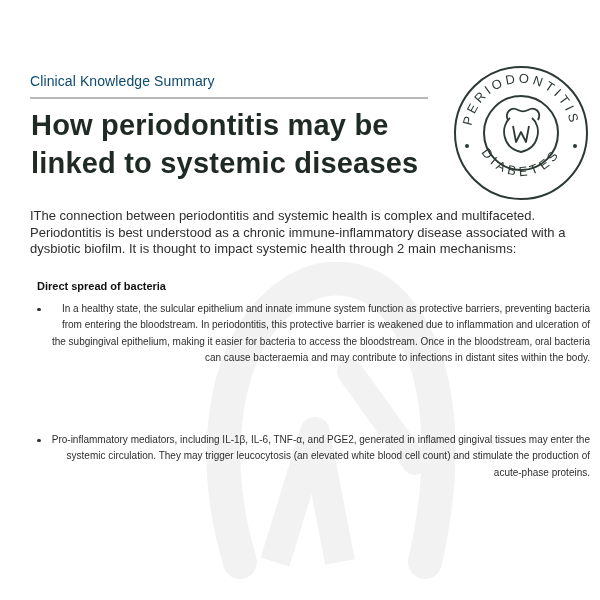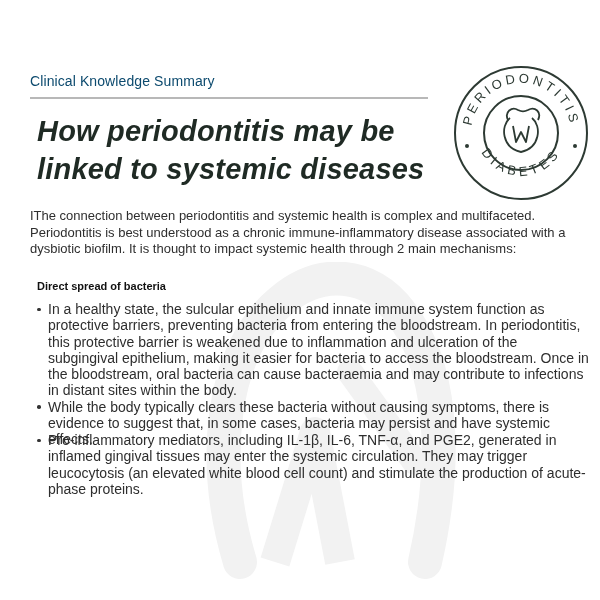--- a/index.html
+++ b/index.html
@@ -32,42 +32,42 @@
   .intro {
     position: absolute; left: 30px; top: 208px; width: 560px;
     font-size: 13px; line-height: 16.5px; color: #2e2e2e;
   }
   .section { position: absolute; left: 30px; width: 560px; }
   .section h3 {
     margin: 7px; font-size: 11px; line-height: 16px; font-weight: bold; color: #111;
   }
   .section ul { margin: 0; padding: 0 0 0 18px; list-style: none; }
   .section li {
-    position: relative; font-size: 14px; line-height: 16.3px; color: #2e2e2e;
+    position: relative; font-size: 10px; line-height: 16.3px; color: #2e2e2e; text-align: right;
   }
   .section li::before {
     content: ""; position: absolute; left: -11px; top: 6.5px;
     width: 3.5px; height: 3.5px; border-radius: 50%; background: #333;
   }
   .s1 { top: 271px; }
   .s2 { top: 432px; }
 </style>
 </head>
 <body>
 
 <svg class="watermark" viewBox="0 0 260 320">
   <path d="M40 300 C10 200 20 90 80 40 C120 5 170 10 200 50 C240 100 250 190 225 300" fill="none" stroke="#f2f2f2" stroke-width="34" stroke-linecap="round"></path>
   <path d="M75 300 L115 170 L140 300" fill="none" stroke="#f2f2f2" stroke-width="30" stroke-linejoin="round"></path>
   <path d="M150 110 L215 200" fill="none" stroke="#f2f2f2" stroke-width="26" stroke-linecap="round"></path>
 </svg>
 
 <div class="page">
   <div class="kicker">Clinical Knowledge Summary</div>
   <div class="rule"></div>
-  <h1 class="title" style="margin:8px;font-style:italic;">How periodontitis may be linked to systemic diseases</h1>
+  <h1 class="title" style="margin:2px;">How periodontitis may be linked to systemic diseases</h1>
 
   <svg class="badge" viewBox="0 0 142 142">
     <defs>
       <path id="arcTop" d="M 21 71 A 50 50 0 0 1 121 71"></path>
       <path id="arcBot" d="M 28 82 A 45 45 0 0 0 114 82"></path>
     </defs>
     <circle cx="71" cy="71" r="66" fill="none" stroke="#2d3a33" stroke-width="2"></circle>
     <circle cx="71" cy="71" r="37" fill="none" stroke="#2d3a33" stroke-width="2"></circle>
     <text font-family="Liberation Sans, sans-serif" font-size="13" letter-spacing="3.2" fill="#2d3a33">
       <textPath href="#arcTop" startOffset="50%" text-anchor="middle">PERIODONTITIS</textPath>
@@ -83,21 +83,20 @@
       <path d="M63 64 L66 80 L71 70 L76 80 L79 64"></path>
     </g>
   </svg>
 
   <p class="intro" style="margin:0;">IThe connection between periodontitis and systemic health is complex and multifaceted. Periodontitis is best understood as a chronic immune-inflammatory disease associated with a dysbiotic biofilm. It is thought to impact systemic health through 2 main mechanisms:</p>
 
   <div class="section s1">
     <h3>Direct spread of bacteria</h3>
     <ul>
       <li>In a healthy state, the sulcular epithelium and innate immune system function as protective barriers, preventing bacteria from entering the bloodstream. In periodontitis, this protective barrier is weakened due to inflammation and ulceration of the subgingival epithelium, making it easier for bacteria to access the bloodstream. Once in the bloodstream, oral bacteria can cause bacteraemia and may contribute to infections in distant sites within the body.</li>
-      <li>While the body typically clears these bacteria without causing symptoms, there is evidence to suggest that, in some cases, bacteria may persist and have systemic effects.</li>
     </ul>
   </div>
 
   <div class="section s2">
     <ul>
       <li>Pro-inflammatory mediators, including IL-1β, IL-6, TNF-α, and PGE2, generated in inflamed gingival tissues may enter the systemic circulation. They may trigger leucocytosis (an elevated white blood cell count) and stimulate the production of acute-phase proteins.</li>
     </ul>
   </div>
 </div>
 

